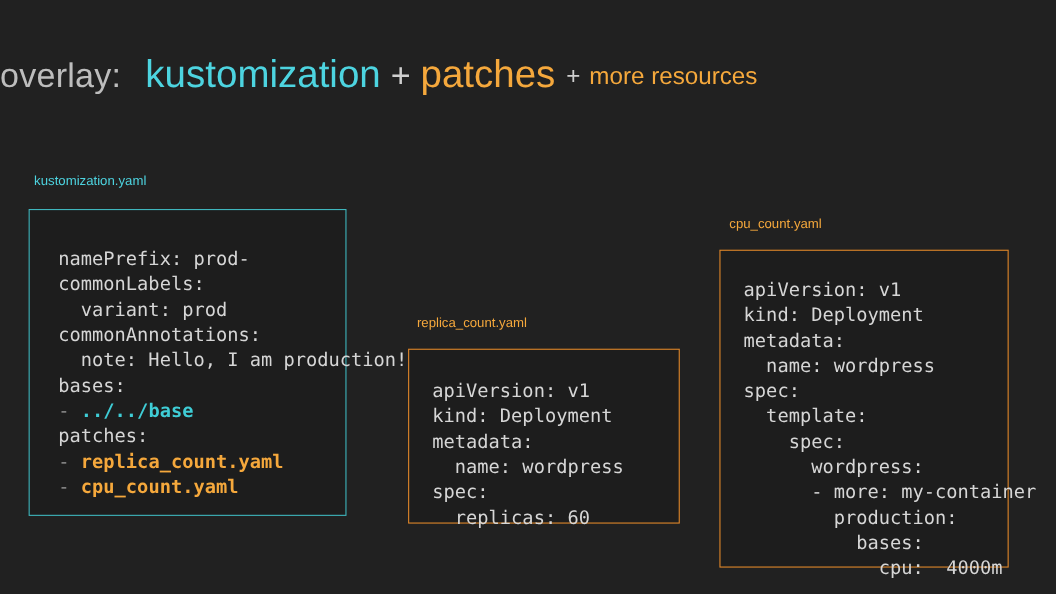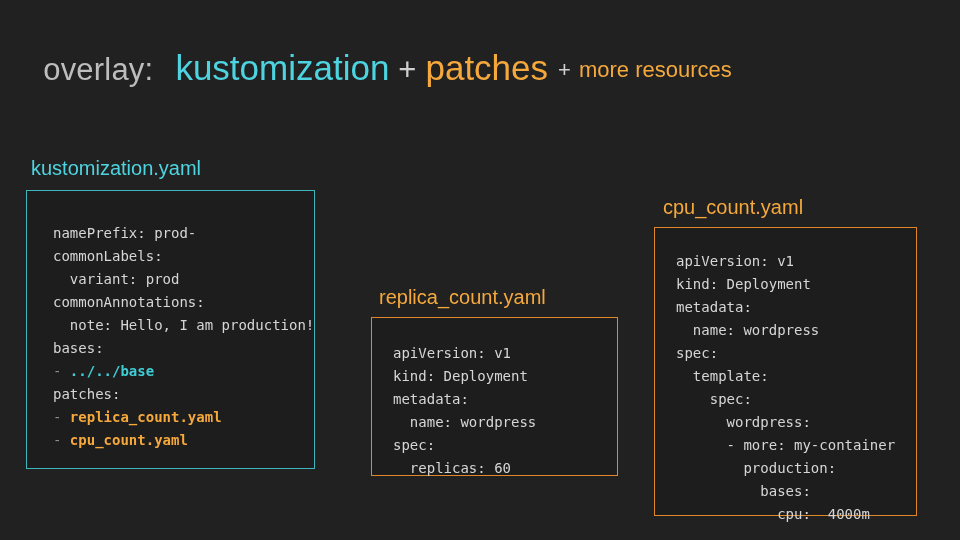--- a/index.html
+++ b/index.html
@@ -18,21 +18,21 @@
     position: absolute;
     inset: 0;
   }
 
   
   .heading {
     position: absolute;
     left: 0;
     top: 50px;
     width: 775px;
-    text-align: center;
+    text-align: left;
     white-space: nowrap;
   }
   .heading-line {
     display: block;
     line-height: 1;
   }
   .h-overlay {
     font-size: 31px;
     color: #bdbdbd;
     letter-spacing: 0.2px;
@@ -74,37 +74,37 @@
   .sub-text {
     font-size: 17px;
     color: #4dd4e0;
     position: relative;
     left: -85px;
   }
 
   
   .card-label {
     position: absolute;
-    font-size: 20px;
+    font-size: 12px;
     white-space: nowrap;
   }
   .code-box {
     position: absolute;
     background: #1d1d1d;
     border: 1px solid #3aa0a8;
     box-sizing: border-box;
   }
   .code-box.cyan { border-color: #3fb6bd; }
   .code-box.orange { border-color: #e0872a; }
   .label-cyan { color: #4dd4e0; }
   .label-orange { color: #f5a83c; }
 
   .code {
     font-family: "DejaVu Sans Mono", "Liberation Mono", monospace;
-    font-size: 14px;
+    font-size: 17px;
     line-height: 23px;
     color: #d6d6d6;
     white-space: pre;
   }
   .code .tok-dash { color: #8c8c8c; }
   .code .tok-cyan { color: #3fcdd6; font-weight: bold; }
   .code .tok-orange { color: #f5a83c; font-weight: bold; }
 
   
   #label-kustomization { left: 31px; top: 157px; }

